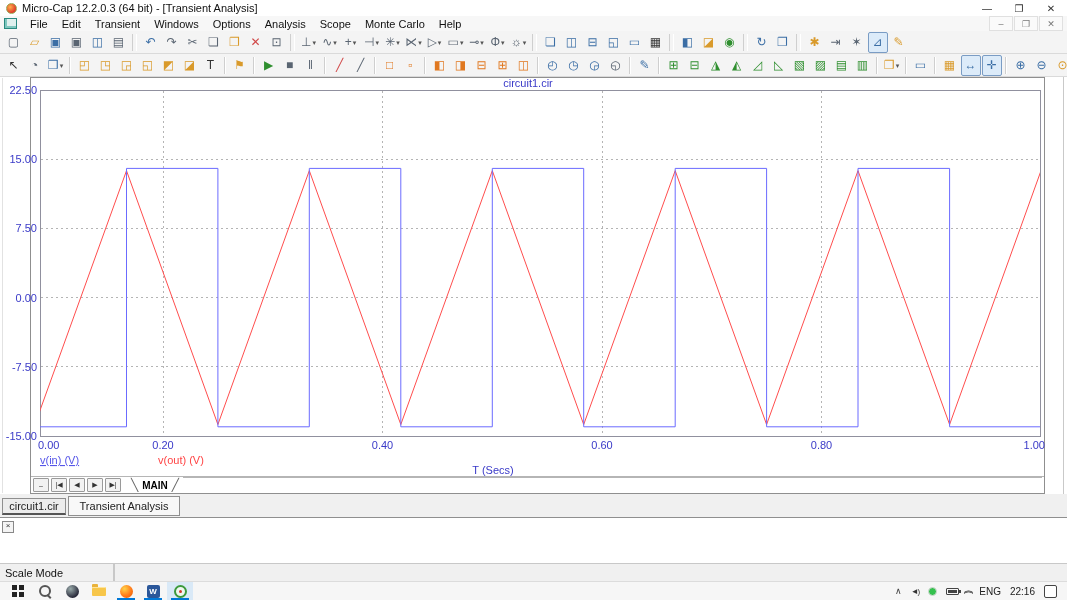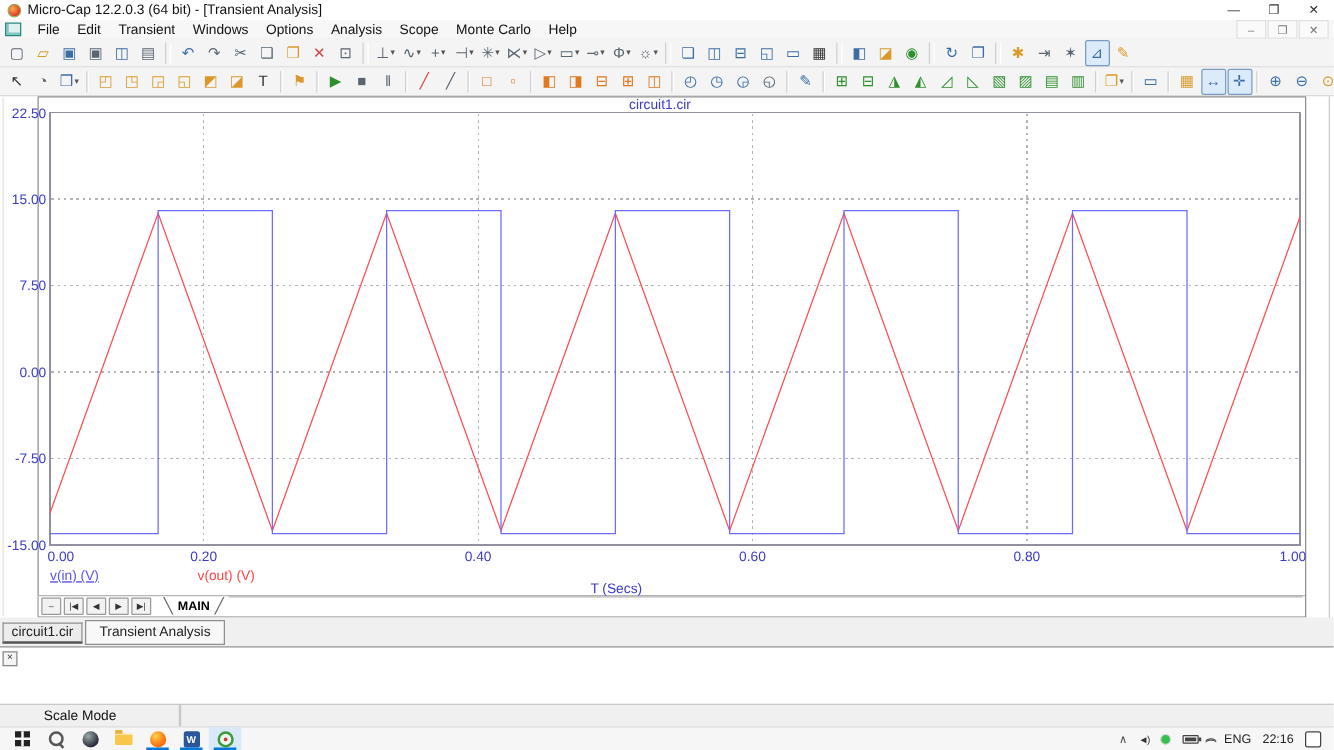--- a/index.html
+++ b/index.html
@@ -57,21 +57,21 @@
   
   .infopanel{position:absolute;left:0;top:517px;width:1067px;height:46px;background:#ffffff;
              border-top:1px solid #8f8f8f;box-sizing:border-box;}
   .ipclose{position:absolute;left:2px;top:3px;width:10px;height:10px;border:1px solid #888;
            font-size:8px;line-height:8px;text-align:center;color:#333;background:#f4f4f4;}
   
   .statusbar{position:absolute;left:0;top:563px;width:1067px;height:18px;background:#f0f0f0;
              border-top:1px solid #c8c8c8;display:flex;align-items:center;font-size:11px;box-sizing:border-box;}
   .scell{padding:0 5px;height:100%;display:flex;align-items:center;}
   .sdiv{width:1px;height:100%;background:#c8c8c8;}
-  .s1{width:103px;margin-left:30px;} .s2{width:750px;}
+  .s1{width:103px;} .s2{width:750px;}
   
   .taskbar{position:absolute;left:0;top:581px;width:1067px;height:19px;background:#f6f6f6;
            border-top:1px solid #dcdcdc;display:flex;align-items:center;box-sizing:border-box;}
   .tba{width:26px;height:18px;display:flex;align-items:center;justify-content:center;position:relative;margin-left:1px;}
   .tba.act{background:#d9e9f7;}
   .ul{position:absolute;bottom:0;left:4px;width:18px;height:2px;background:#0078d7;}
   .t-start{width:12px;height:12px;background:#222;position:relative;}
   .t-start::before{content:"";position:absolute;left:5px;top:0;width:2px;height:12px;background:#f6f6f6;}
   .t-start::after{content:"";position:absolute;top:5px;left:0;width:12px;height:2px;background:#f6f6f6;}
   .t-search{width:8px;height:8px;border:2px solid #555;border-radius:50%;position:relative;}

